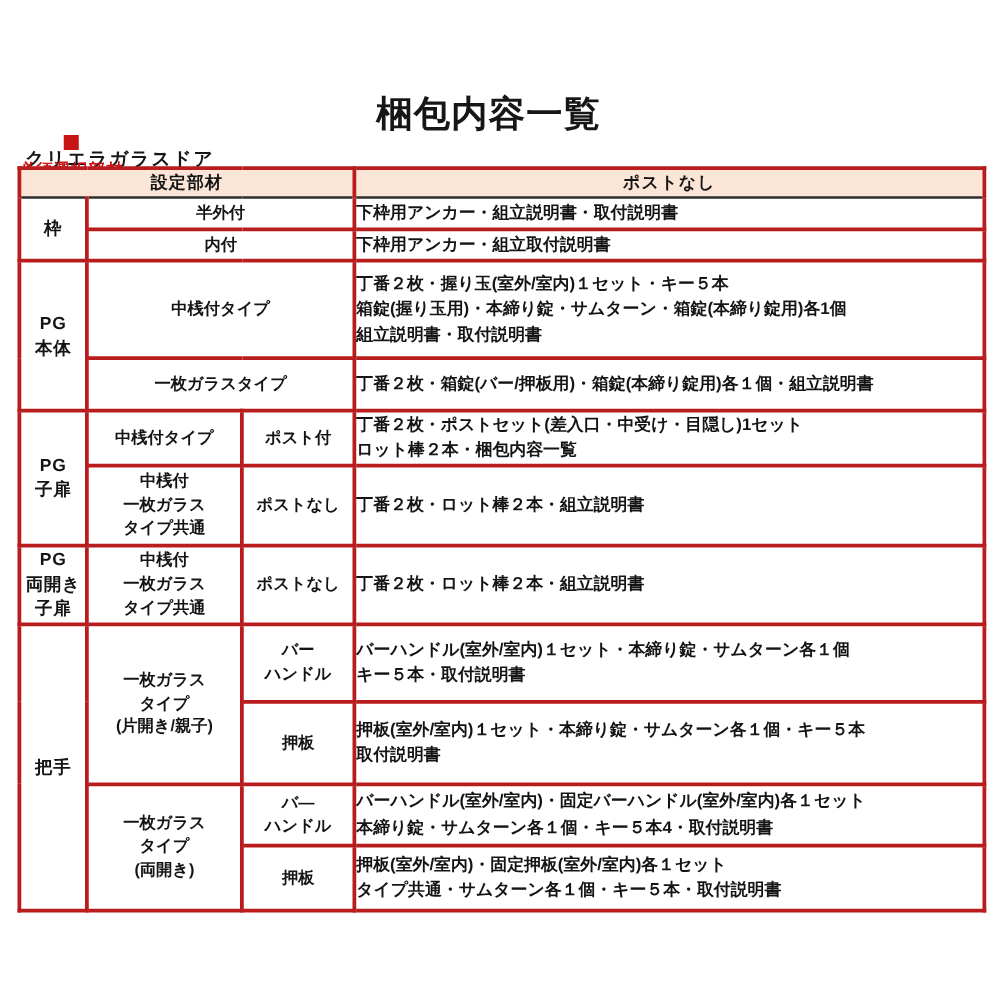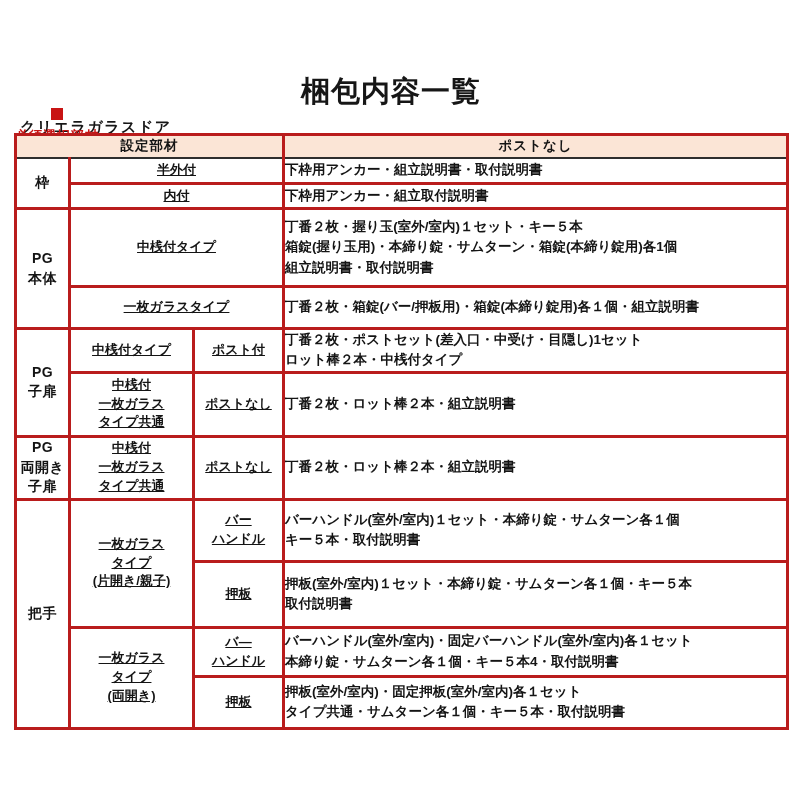--- a/index.html
+++ b/index.html
@@ -32,21 +32,21 @@
     vertical-align:middle;padding:0;
     font-weight:700;color:#141414;
   }
   .tbl thead th{
     background:#fbe5d6;
     border-bottom:2px solid #2e2e2e;
     font-size:13.5px;text-align:center;letter-spacing:1px;
   }
   tr.sec td, tr.sec th{border-top:2px solid #2e2e2e;}
   .g{text-align:center;font-size:14px;line-height:1.4;letter-spacing:0.5px;}
-  .t{text-align:center;font-size:13px;line-height:1.45;text-decoration:underline;}
+  .t{text-align:center;font-size:13px;line-height:1.45;}
   .c{text-align:left;font-size:13.5px;line-height:1.5;padding:3px 8px;margin-top:13px;}
   .c .line{white-space:nowrap;}
 </style>
 </head>
 <body>
 
 <div class="product">クリエラガラスドア</div>
 <h1 class="title">梱包内容一覧</h1>
 
 <div class="legend">
@@ -104,21 +104,21 @@
 
     <tr class="sec" style="height:40px">
       <th class="g" rowspan="2">
         <div>PG</div>
         <div>子扉</div>
       </th>
       <td class="t">中桟付タイプ</td>
       <td class="t">ポスト付</td>
       <td class="c">
         <div class="line">丁番２枚・ポストセット(差入口・中受け・目隠し)1セット</div>
-        <div class="line">ロット棒２本・中桟付タイプ</div>
+        <div class="line">ロット棒２本・梱包内容一覧</div>
       </td>
     </tr>
     <tr style="height:64px">
       <td class="t">
         <div>中桟付</div>
         <div>一枚ガラス</div>
         <div>タイプ共通</div>
       </td>
       <td class="t">ポストなし</td>
       <td class="c">

